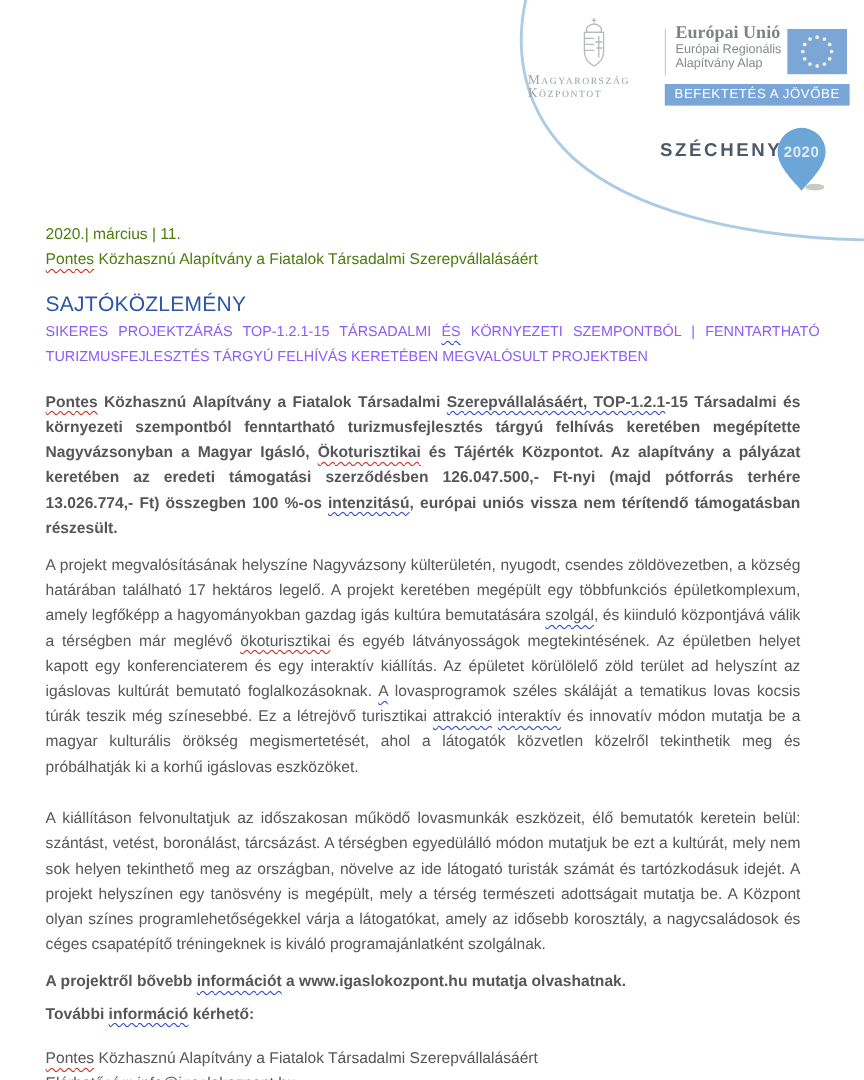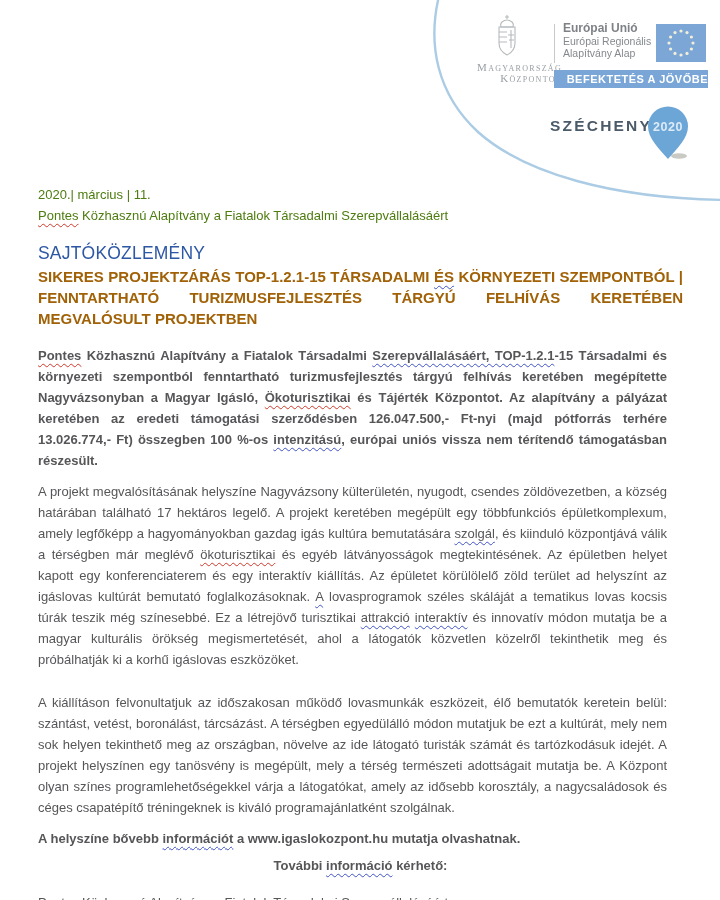--- a/index.html
+++ b/index.html
@@ -6,62 +6,62 @@
   .page {
     position:relative; width:720px; height:900px; margin:0 auto;
     background:#ffffff; overflow:hidden;
     font-family:"Liberation Sans", sans-serif;
     color:#565659;
   }
   
   .arc-svg { position:absolute; left:0; top:0; width:720px; height:230px; pointer-events:none; }
 
   .govt {
-    position:absolute; left:452px; top:14px; width:110px; text-align:right;
+    position:absolute; left:440px; top:14px; width:110px; text-align:left;
     color:#9aa0a4;
   }
   .govt .coa { display:block; margin:0 auto 2px auto; }
   .govt .gline {
     font-family:"Liberation Serif", serif; font-variant:small-caps;
     font-size:11px; letter-spacing:1.3px; line-height:11px; color:#9aa0a4;
   }
 
   .eu-block { position:absolute; left:554px; top:22px; width:154px; }
   .eu-divider { position:absolute; left:0; top:2px; width:1px; height:39px; background:#c7cacc; }
   .eu-text { margin-left:9px; font-size:10.5px; line-height:12.5px; color:#85898d; }
-  .eu-text .b { font-weight:bold; font-size:12px; color:#7e8286; }
+  .eu-text .b { font-weight:bold; font-size:15px; color:#7e8286;font-family:Liberation Serif, serif; }
   .eu-flag { position:absolute; left:102px; top:2px; }
   .eu-badge {
     position:absolute; left:0; top:48px; width:154px; height:18px;
-    background:#79a6d7; color:#ffffff; font-weight:bold; font-size:11px;
-    letter-spacing:0.5px; text-align:right; line-height:18px;
+    background:#79a6d7; color:#ffffff; font-weight:normal; font-size:11px;
+    letter-spacing:0.5px; text-align:center; line-height:18px;
   }
 
   .sz-wordmark {
     position:absolute; left:550px; top:117px;
     font-size:15.5px; font-weight:bold; color:#4b5a68; letter-spacing:2.2px;
   }
   .pin-svg { position:absolute; left:644px; top:103px; }
 
   
   .content { position:absolute; left:38px; top:184px; width:645px; font-size:13px; line-height:21px; }
   .meta-line { color:#4d7c0f; }
   .doc-title {
     margin:16px 0 2px 0; font-size:17.5px; line-height:22px;
     font-weight:normal; color:#2d57a5; letter-spacing:0.2px;
   }
   .headline {
-    margin:0 0 16px 0; font-weight:bold; color:#a16207;
-    text-align:justify; line-height:21px; font-size:15px;
+    margin:0 0 16px 0; font-weight:normal; color:#8b5cf6;
+    text-align:justify; line-height:21px; font-size:12px;
   }
   p.para { margin:0 16px 22px 0; text-align:justify; }
   p.para.tight { margin-bottom:10px; }
   .bold { font-weight:bold; }
   .info-line { margin:0 0 6px 0; font-weight:bold; }
-  .more-info { margin:0 0 16px 0; font-weight:bold;text-align:center; }
+  .more-info { margin:0 0 16px 0; font-weight:bold; }
   .contact-line { margin:0; }
 
   
   .sq-red  { text-decoration-line:underline; text-decoration-style:wavy; text-decoration-color:#cf3a2b; text-decoration-thickness:1px; text-underline-offset:3px; }
   .sq-blue { text-decoration-line:underline; text-decoration-style:wavy; text-decoration-color:#4053c8; text-decoration-thickness:1px; text-underline-offset:3px; }
 </style>
 </head>
 <body>
 
 <div class="page">
@@ -125,21 +125,21 @@
     <div class="doc-title">SAJTÓKÖZLEMÉNY</div>
 
     <div class="headline"><span>SIKERES PROJEKTZÁRÁS TOP-1.2.1-15 TÁRSADALMI </span><span class="sq-blue">ÉS</span><span> KÖRNYEZETI SZEMPONTBÓL | FENNTARTHATÓ TURIZMUSFEJLESZTÉS TÁRGYÚ FELHÍVÁS KERETÉBEN MEGVALÓSULT PROJEKTBEN</span></div>
 
     <p class="para bold tight"><span class="sq-red">Pontes</span><span> Közhasznú Alapítvány a Fiatalok Társadalmi </span><span class="sq-blue">Szerepvállalásáért, TOP-1.2.1</span><span>-15 Társadalmi és környezeti szempontból fenntartható turizmusfejlesztés tárgyú felhívás keretében megépítette Nagyvázsonyban a Magyar Igásló, </span><span class="sq-red">Ökoturisztikai</span><span> és Tájérték Központot. Az alapítvány a pályázat keretében az eredeti támogatási szerződésben 126.047.500,- Ft-nyi (majd pótforrás terhére 13.026.774,- Ft) összegben 100 %-os </span><span class="sq-blue">intenzitású</span><span>, európai uniós vissza nem térítendő támogatásban részesült.</span></p>
 
     <p class="para"><span>A projekt megvalósításának helyszíne Nagyvázsony külterületén, nyugodt, csendes zöldövezetben, a község határában található 17 hektáros legelő. A projekt keretében megépült egy többfunkciós épületkomplexum, amely legfőképp a hagyományokban gazdag igás kultúra bemutatására </span><span class="sq-blue">szolgál</span><span>, és kiinduló központjává válik a térségben már meglévő </span><span class="sq-red">ökoturisztikai</span><span> és egyéb látványosságok megtekintésének. Az épületben helyet kapott egy konferenciaterem és egy interaktív kiállítás. Az épületet körülölelő zöld terület ad helyszínt az igáslovas kultúrát bemutató foglalkozásoknak. </span><span class="sq-blue">A</span><span> lovasprogramok széles skáláját a tematikus lovas kocsis túrák teszik még színesebbé. Ez a létrejövő turisztikai </span><span class="sq-blue">attrakció</span><span> </span><span class="sq-blue">interaktív</span><span> és innovatív módon mutatja be a magyar kulturális örökség megismertetését, ahol a látogatók közvetlen közelről tekinthetik meg és próbálhatják ki a korhű igáslovas eszközöket.</span></p>
 
     <p class="para tight"><span>A kiállításon felvonultatjuk az időszakosan működő lovasmunkák eszközeit, élő bemutatók keretein belül: szántást, vetést, boronálást, tárcsázást. A térségben egyedülálló módon mutatjuk be ezt a kultúrát, mely nem sok helyen tekinthető meg az országban, növelve az ide látogató turisták számát és tartózkodásuk idejét. A projekt helyszínen egy tanösvény is megépült, mely a térség természeti adottságait mutatja be. A Központ olyan színes programlehetőségekkel várja a látogatókat, amely az idősebb korosztály, a nagycsaládosok és céges csapatépítő tréningeknek is kiváló programajánlatként szolgálnak.</span></p>
 
-    <p class="info-line"><span>A helyszíne bővebb </span><span class="sq-blue">információt</span><span> a www.igaslokozpont.hu mutatja olvashatnak.</span></p>
+    <p class="info-line"><span>A projektről bővebb </span><span class="sq-blue">információt</span><span> a www.igaslokozpont.hu mutatja olvashatnak.</span></p>
 
     <p class="more-info"><span>További </span><span class="sq-blue">információ</span><span> kérhető:</span></p>
 
     <p class="contact-line"><span class="sq-red">Pontes</span><span> Közhasznú Alapítvány a Fiatalok Társadalmi Szerepvállalásáért</span></p>
     <p class="contact-line">Elérhetőség: info@igaslokozpont.hu</p>
   </div>
 
 </div>
 
 </body></html>

